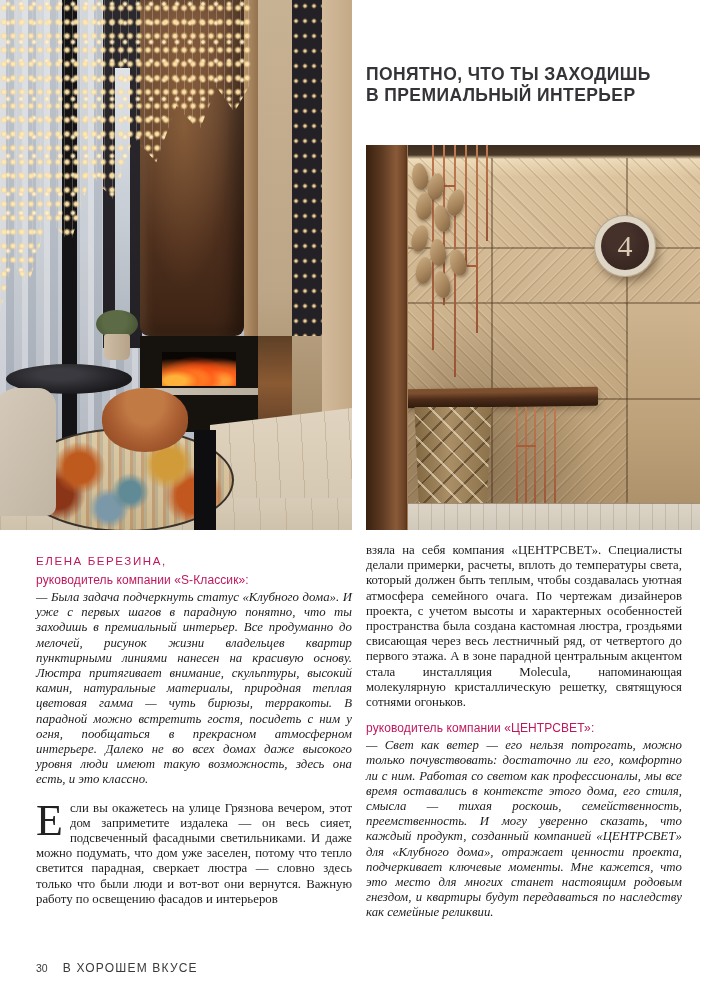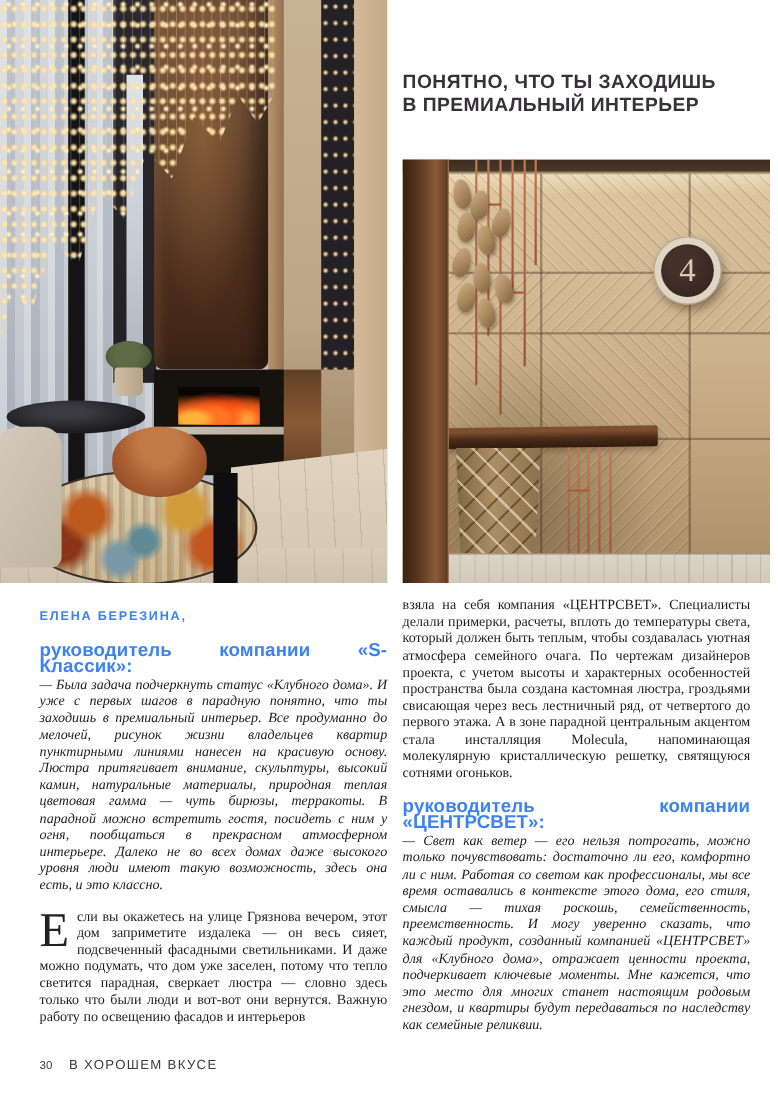--- a/index.html
+++ b/index.html
@@ -125,23 +125,23 @@
   
   .headline{left:366px;top:64px;width:332px;
     font-family:"Liberation Sans",sans-serif;font-weight:bold;
     font-size:17.5px;line-height:21px;letter-spacing:.4px;color:#353338;}
 
   
   .col{font-size:12.8px;line-height:15.2px;text-align:justify;color:#1c1c1c;}
   .col-left{left:36px;top:543px;width:316px;}
   .col-right{left:366px;top:543px;width:316px;}
   .col p{margin:0;}
-  .speaker{margin-top:11px;font-family:"Liberation Sans",sans-serif;font-weight:bold;color:#3b82f6;}
+  .speaker{margin-top:11px;font-family:"Liberation Sans",sans-serif;font-weight:normal;color:#be185d;}
   .speaker-name{font-size:11.5px;letter-spacing:1.6px;line-height:14px;}
-  .speaker-role{font-size:17px;letter-spacing:.1px;line-height:15px;margin-top:15px;}
+  .speaker-role{font-size:12px;letter-spacing:.1px;line-height:15px;margin-top:5px;}
   .quote{font-style:italic;margin-top:2px !important;}
   .para2{margin-top:13px !important;}
   .dropcap{float:left;font-size:44px;line-height:33px;padding:3px 7px 0 0;color:#222;}
 
   
   .footer{left:36px;top:961px;display:flex;gap:15px;align-items:baseline;
     font-family:"Liberation Sans",sans-serif;color:#3a3a3a;}
   .footer .pagenum{font-size:10.5px;}
   .footer .mag{font-size:12px;letter-spacing:1.2px;}
 </style>

